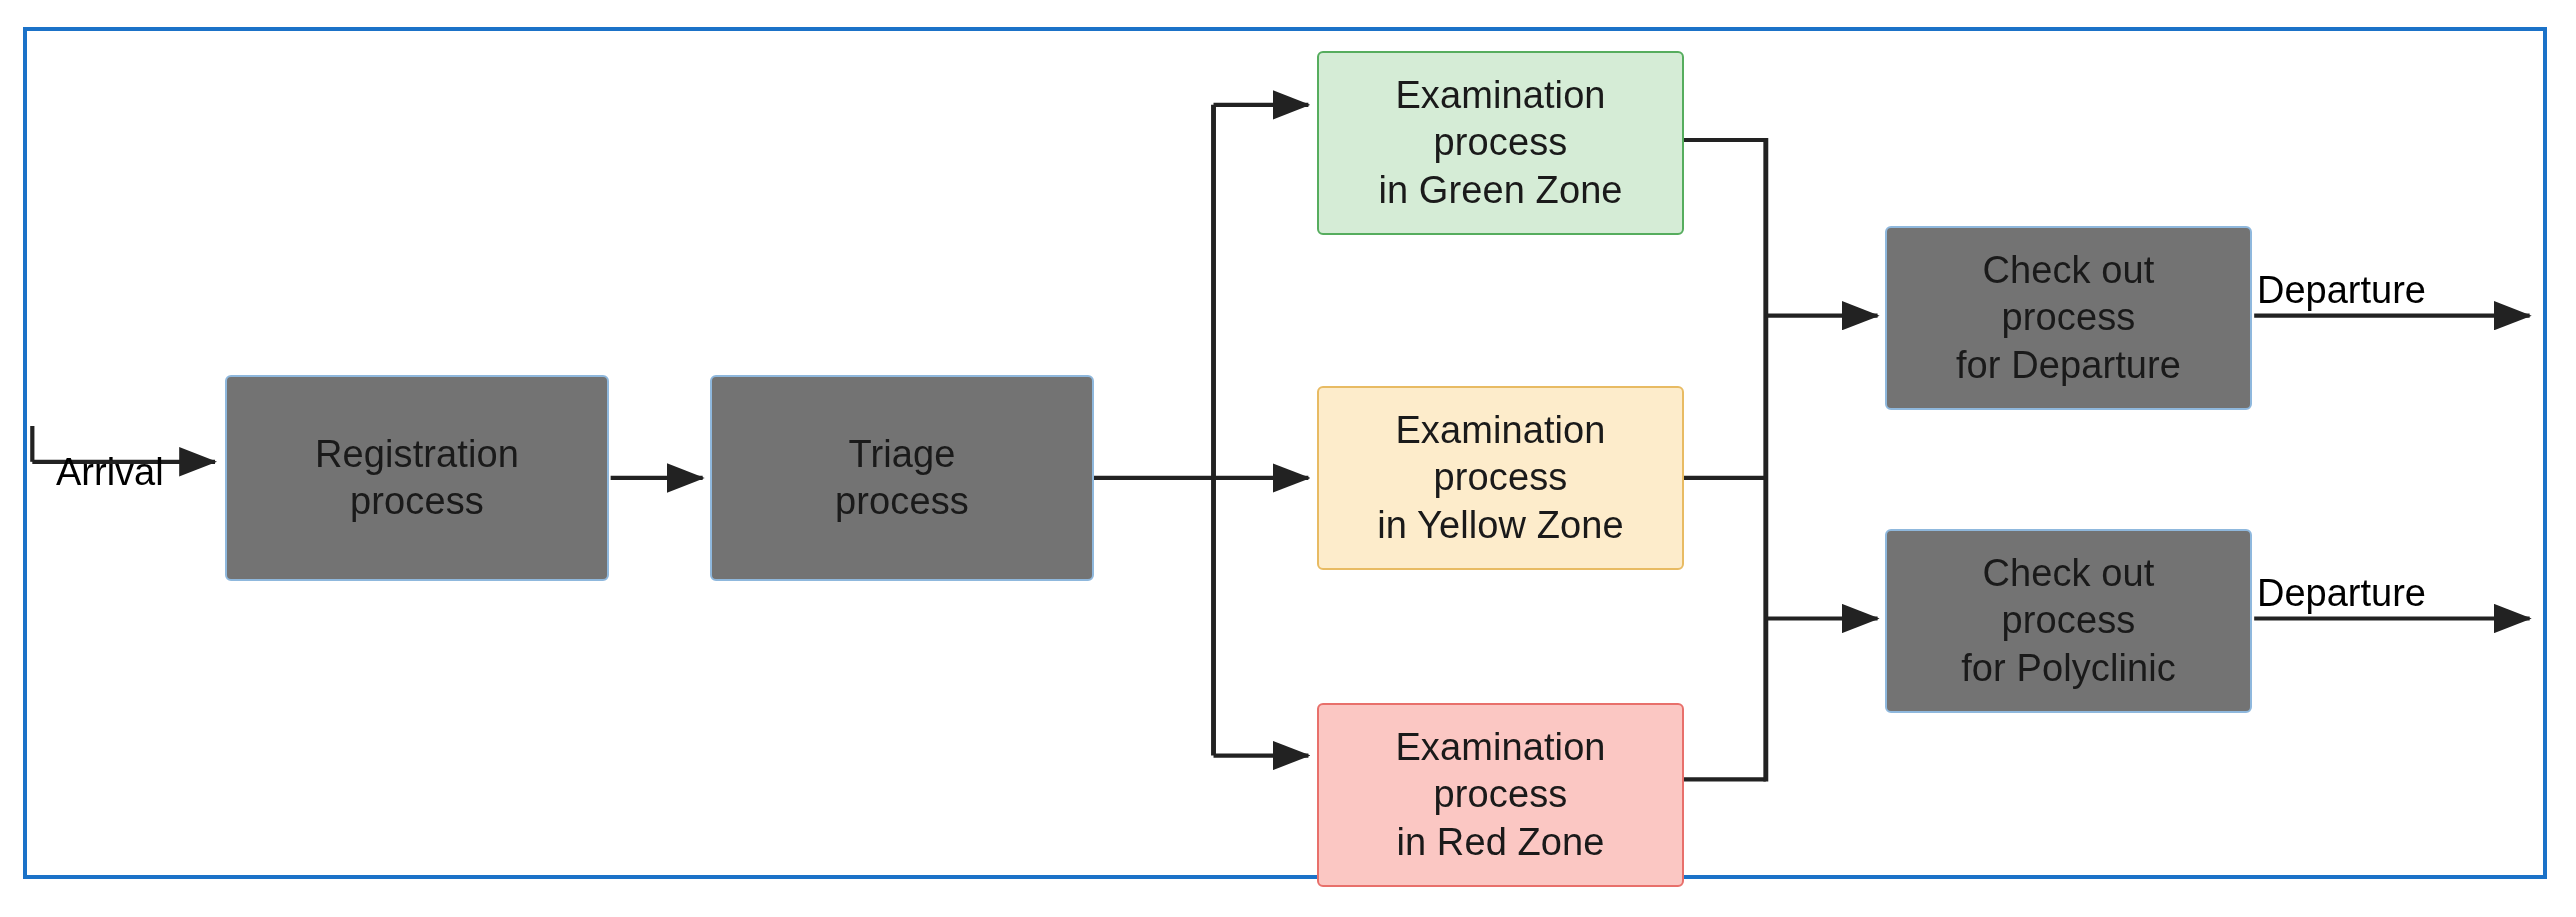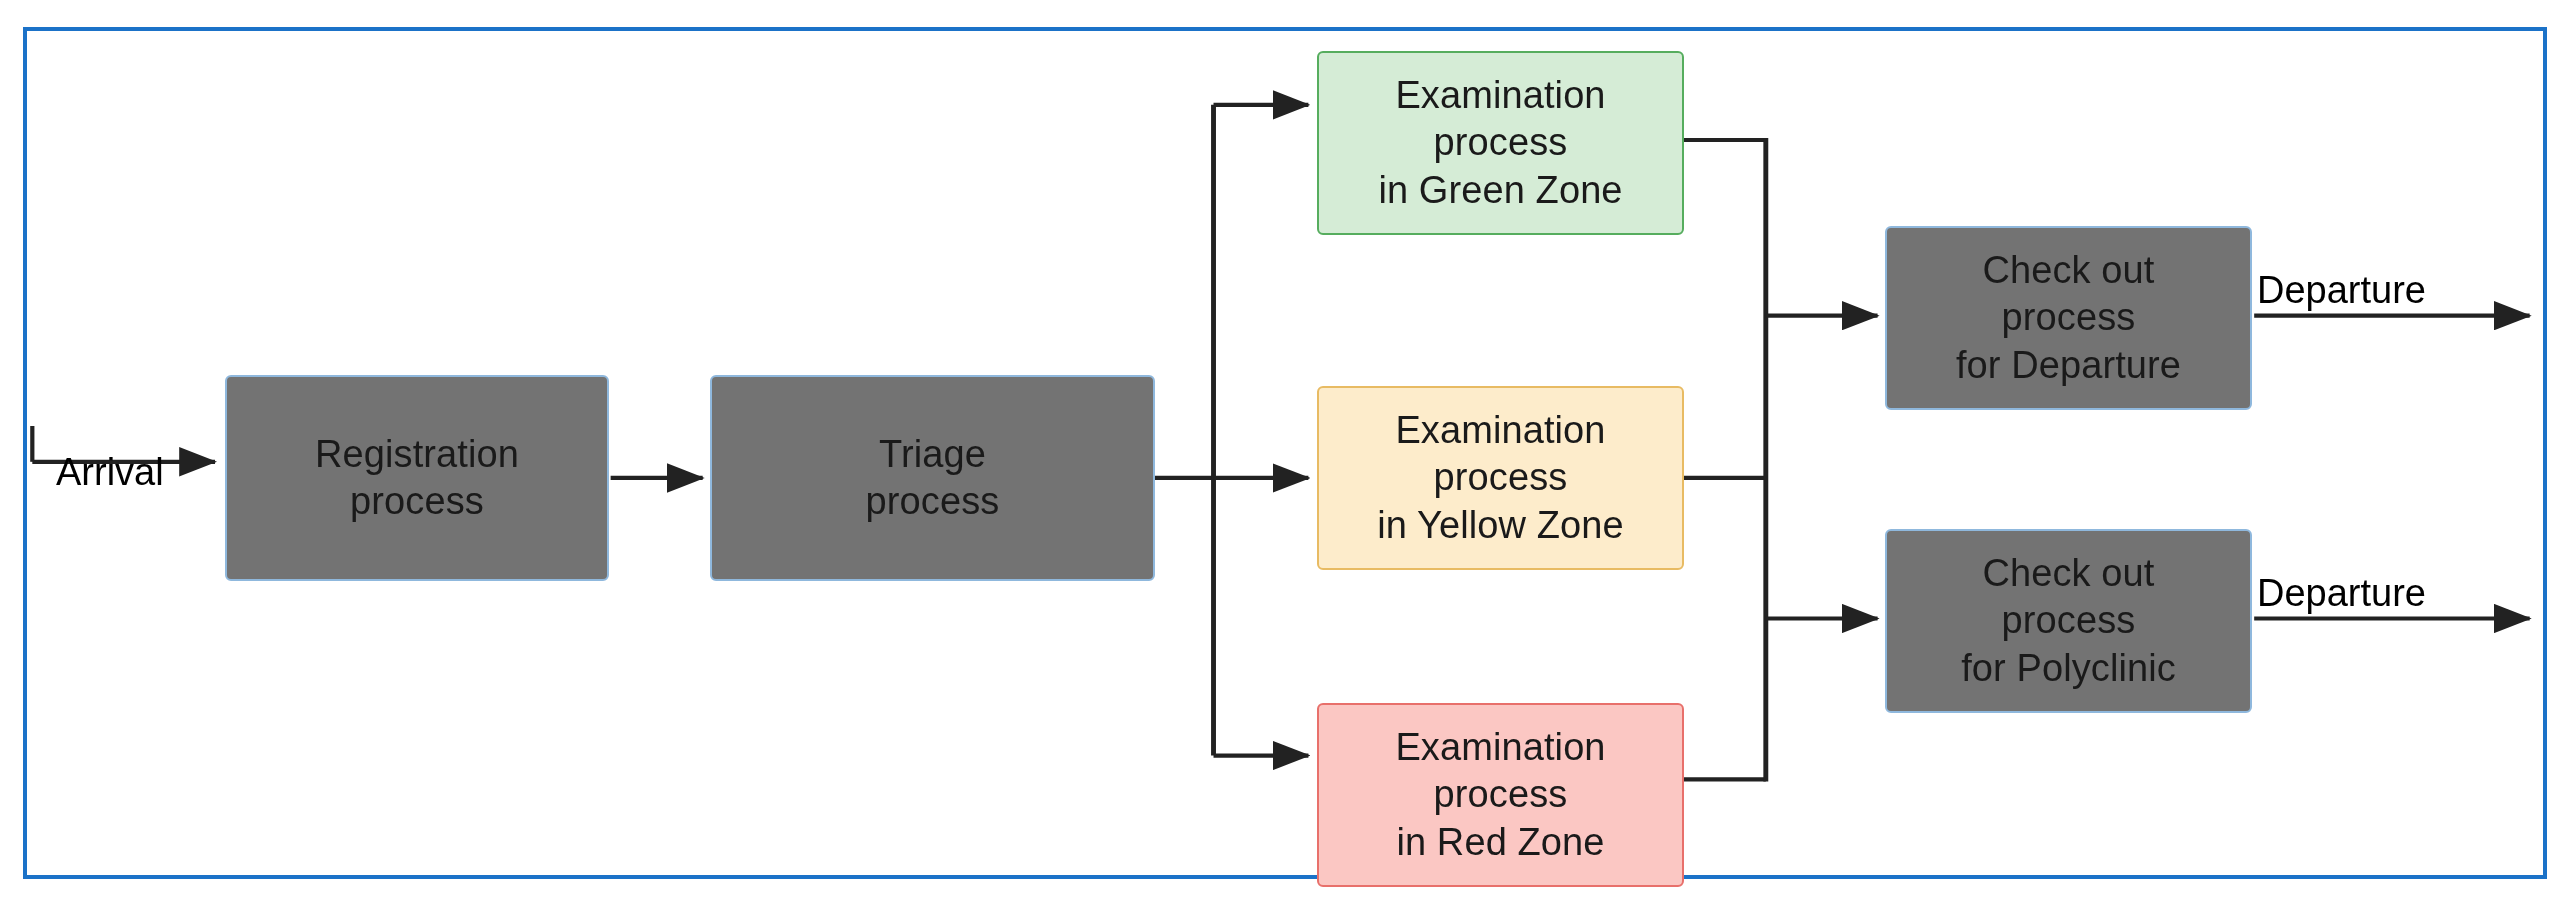--- a/index.html
+++ b/index.html
@@ -148,21 +148,21 @@
 
   <div class="edge-label" style="left:56px; top:417px;margin-top:36px;">Arrival</div>
 
   <div class="edge-label" style="left:2257px; top:271px;">Departure</div>
 
   <div class="edge-label" style="left:2257px; top:574px;">Departure</div>
 
   <div class="node blue" style="left:225px; top:375px; width:384px; height:206px;">Registration
 process</div>
 
-  <div class="node blue" style="left:710px; top:375px; width:445px; height:206px;">Triage
+  <div class="node blue" style="left:710px; top:375px; width:384px; height:206px;">Triage
 process</div>
 
   <div class="node green" style="left:1317px; top:51px; width:367px; height:184px;">Examination
 process
 in Green Zone</div>
 
   <div class="node yellow" style="left:1317px; top:386px; width:367px; height:184px;">Examination
 process
 in Yellow Zone</div>
 

